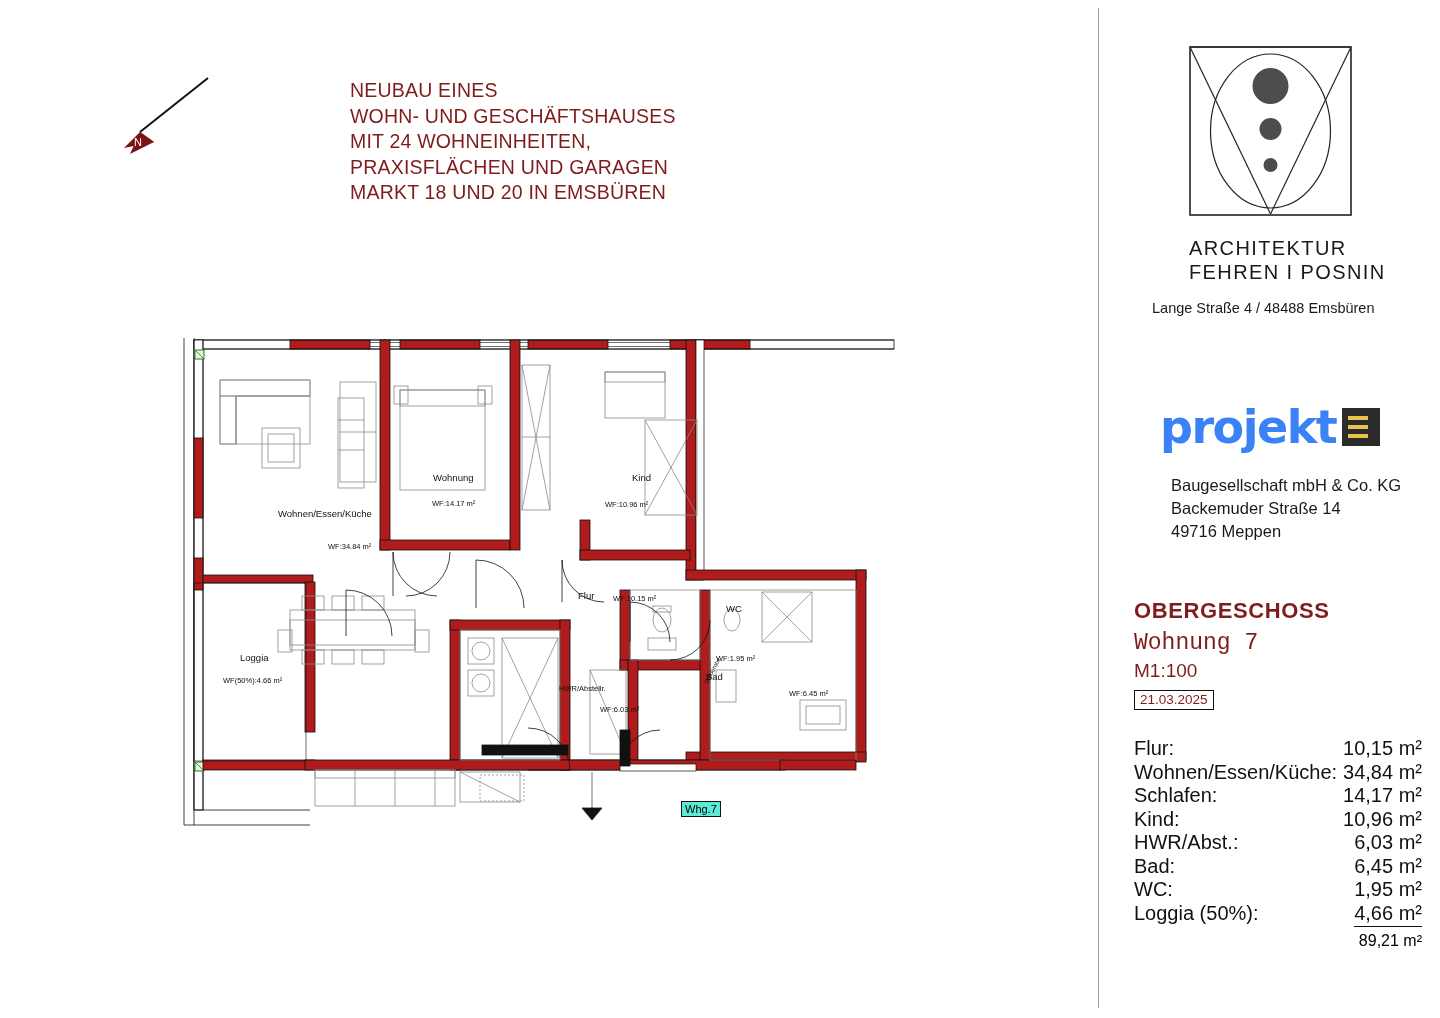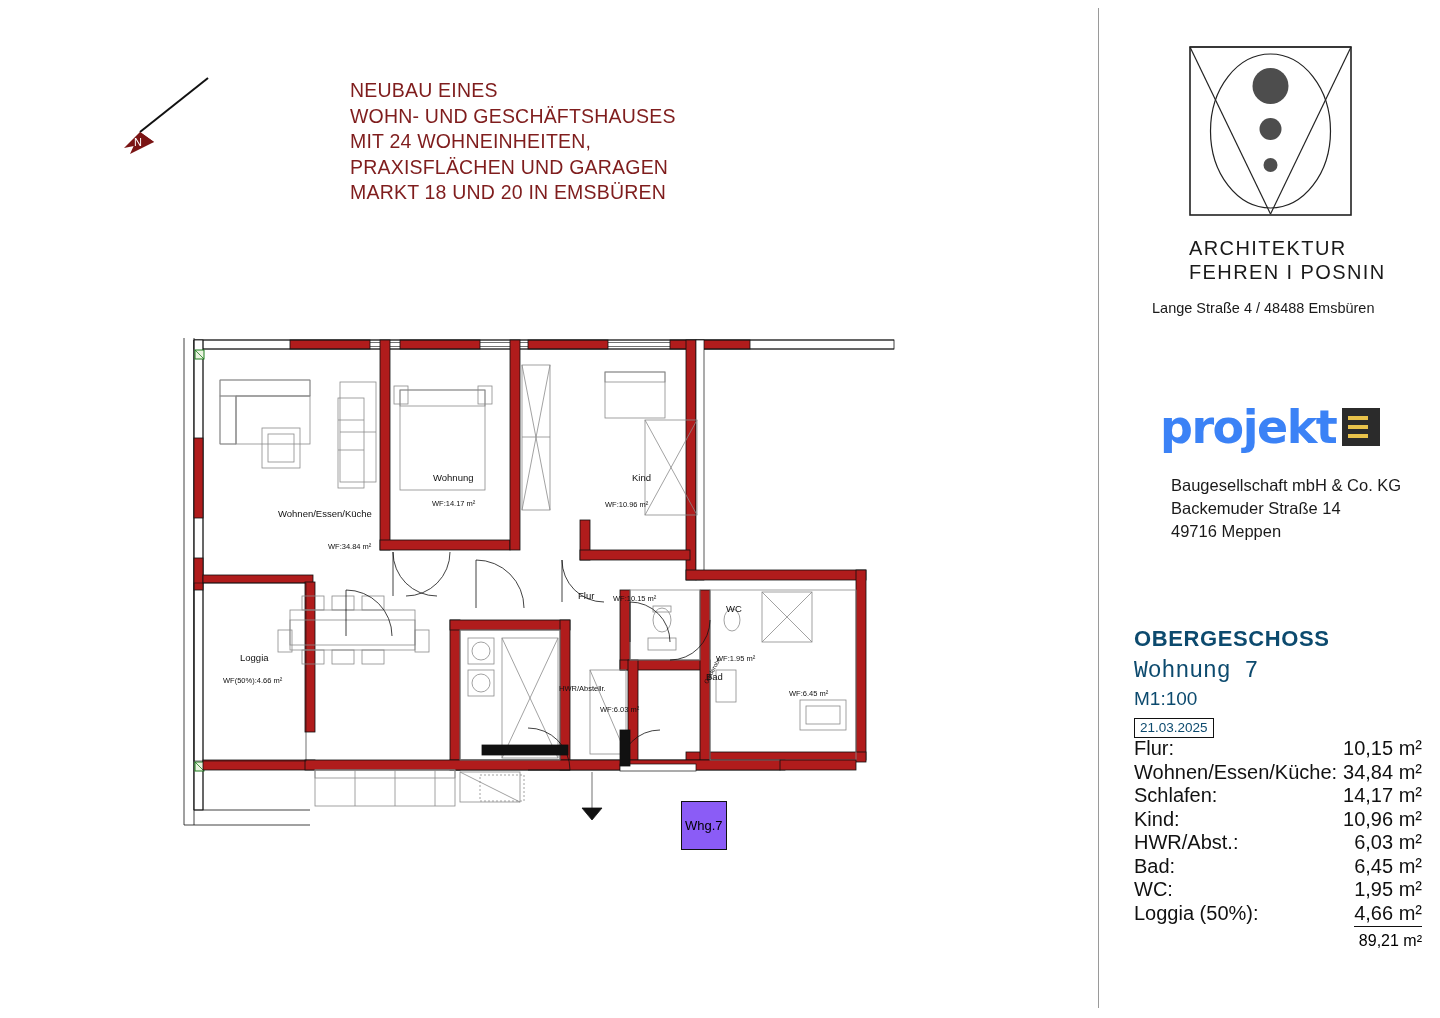--- a/index.html
+++ b/index.html
@@ -119,22 +119,21 @@
     font-size: 16.5px;
     line-height: 23px;
     color: #1a1a1a;
     margin-left: 8px;
   }
 
   .plan-head {
     position: absolute;
     left: 1134px;
     top: 598px;
-    color: #0c4a6e;
-    margin-top: 28px;
+    color: #7f1d1d;
   }
   .plan-head .h1 { font-size: 22px; font-weight: bold; letter-spacing: 0.6px; }
   .plan-head .h2 { font-size: 23px; margin-top: 6px; font-family: Liberation Mono, monospace; }
   .plan-head .h3 { font-size: 19px; margin-top: 4px; }
   .date-badge {
     display: inline-block;
     margin-top: 8px;
     border: 1px solid #111;
     padding: 1px 5px 2px 5px;
     font-size: 13.5px;
@@ -183,23 +182,23 @@
     font-size: 9.5px;
     color: #111;
     white-space: nowrap;
     font-family: "Liberation Sans", sans-serif;
   }
   .rlabel.small { font-size: 7.5px; }
   .rlabel.tiny { font-size: 6px; }
   .whg-tag {
     position: absolute;
     border: 1px solid #111;
-    background: #8b5cf6;
-    font-size: 13px;
-    padding: 16px 3px;
+    background: #5eead4;
+    font-size: 11px;
+    padding: 1px 3px;
   }
 </style>
 </head>
 <body>
 
 <div class="page">
 
   <div class="north-arrow">
     <svg width="120" height="110" viewBox="0 0 120 110">
       <line x1="98" y1="8" x2="30" y2="62" stroke="#111" stroke-width="2"></line>

